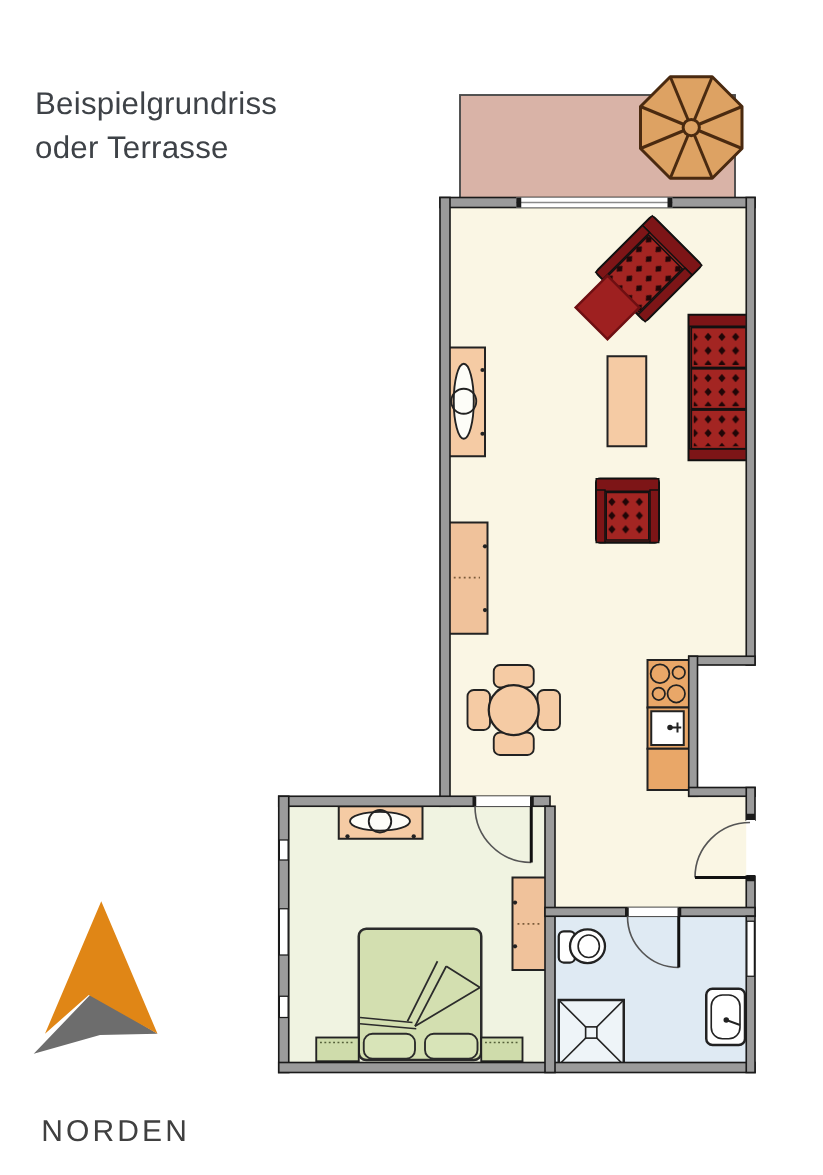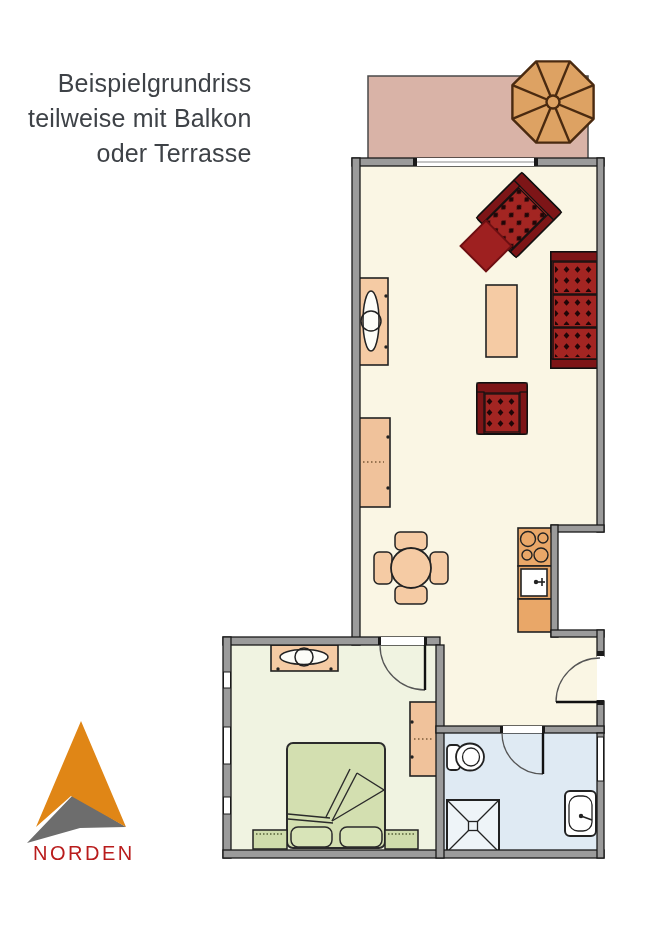--- a/index.html
+++ b/index.html
@@ -1,32 +1,31 @@
 <!DOCTYPE html>
 <html><head>
 <meta charset="utf-8">
 <style>
   html,body{margin:0;padding:0;background:#ffffff;}
   body{width:658px;height:940px;position:relative;overflow:hidden;
        font-family:"Liberation Sans",sans-serif;}
-  .stage{position:absolute;left:0;top:0;width:658px;height:668px;text-align:right;}
+  .stage{position:absolute;left:0;top:0;width:658px;height:668px;}
   .title{position:absolute;left:28px;top:66px;color:#3e4247;
          font-size:25px;line-height:35px;letter-spacing:.2px;}
-  .compass-label{position:absolute;left:33px;top:842px;color:#b91c1c;
-         font-size:20px;letter-spacing:2.5px;}
+  .compass-label{position:absolute;left:33px;top:892px;color:#404040;
+         font-size:24px;letter-spacing:2.5px;}
   svg{position:absolute;left:0;top:0;}
 </style>
 </head>
 <body>
 
 <div class="stage">
 
   <div class="title">
     <div>Beispielgrundriss</div>
-    <div>teilweise mit Balkon</div>
     <div>oder Terrasse</div>
   </div>
 
   <svg width="658" height="940" viewBox="0 0 658 940">
     <defs>
       <pattern id="pdots" width="11" height="11" patternUnits="userSpaceOnUse">
         <path d="M5.5,2.2 L8.4,5.5 5.5,8.8 2.6,5.5 Z" fill="#200607"></path>
       </pattern>
     </defs>
 

